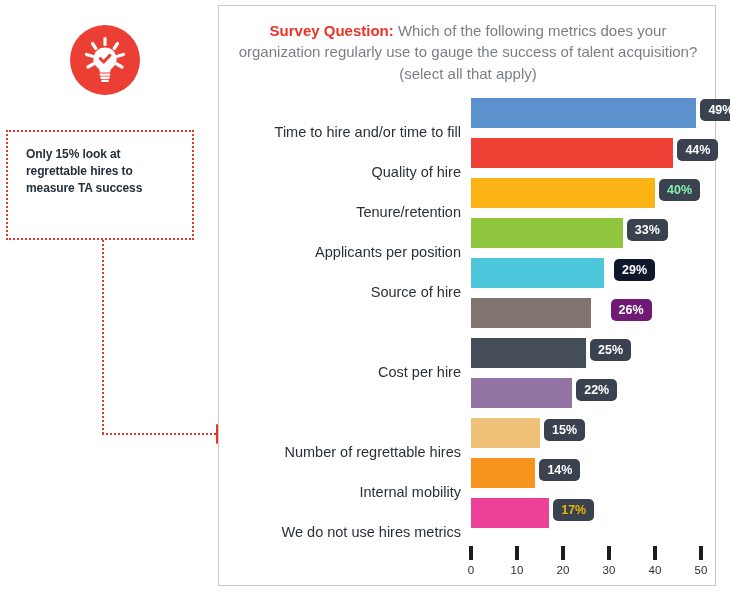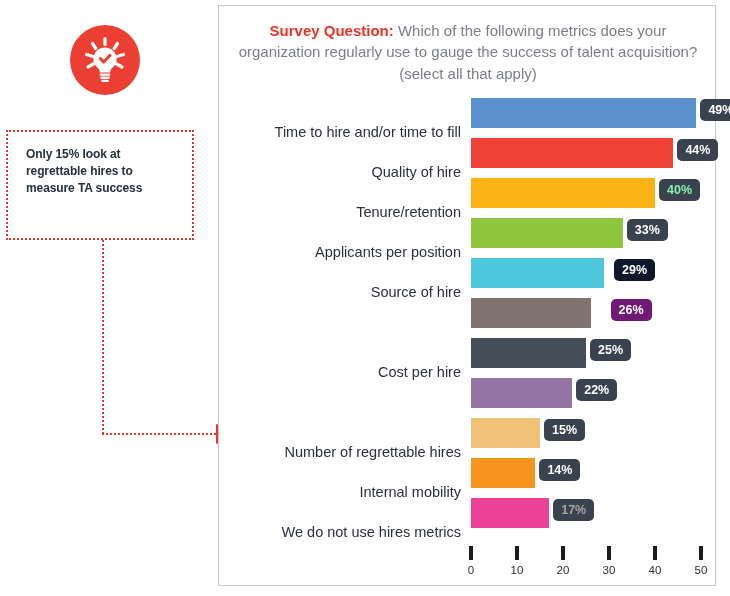--- a/index.html
+++ b/index.html
@@ -268,21 +268,21 @@
         <div class="bar-badge" style="left: 325px; background: rgb(58, 66, 80); color: rgb(255, 255, 255);">15%</div>
       </div>
       <div class="bar-row">
         <div class="bar-label">Internal mobility</div>
         <div class="bar-track" style="width: 64.4px; background: rgb(247, 148, 30);"></div>
         <div class="bar-badge" style="left: 320.4px; background: rgb(58, 66, 80); color: rgb(255, 255, 255);">14%</div>
       </div>
       <div class="bar-row">
         <div class="bar-label">We do not use hires metrics</div>
         <div class="bar-track" style="width: 78.2px; background: rgb(237, 65, 152);"></div>
-        <div class="bar-badge" style="left: 334.2px; background: rgb(58, 66, 80); color: #a3a3a3;">17%</div>
+        <div class="bar-badge" style="left: 334.2px; background: rgb(58, 66, 80); color: #eab308;">17%</div>
       </div>
     </div>
 
   <div id="axis">
       <div class="axis-tick" style="left: 0px;"></div>
       <div class="axis-tick-label" style="left: 0px;">0</div>
       <div class="axis-tick" style="left: 46px;"></div>
       <div class="axis-tick-label" style="left: 46px;">10</div>
       <div class="axis-tick" style="left: 92px;"></div>
       <div class="axis-tick-label" style="left: 92px;">20</div>

